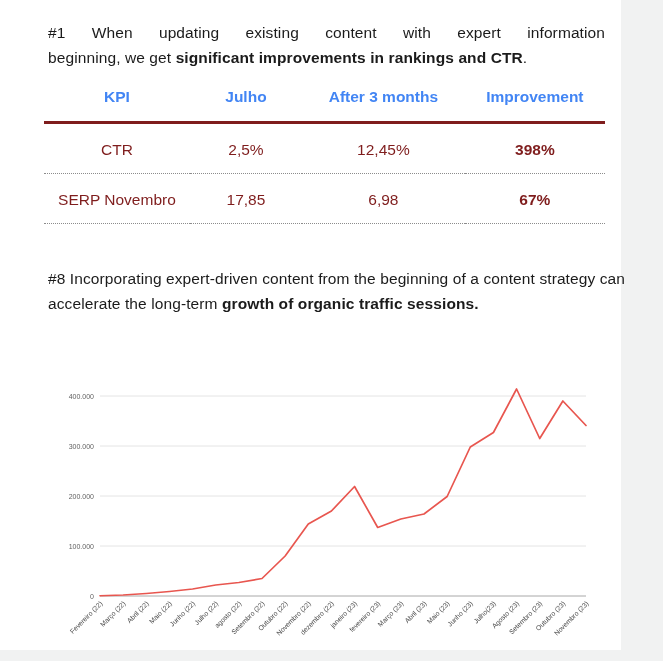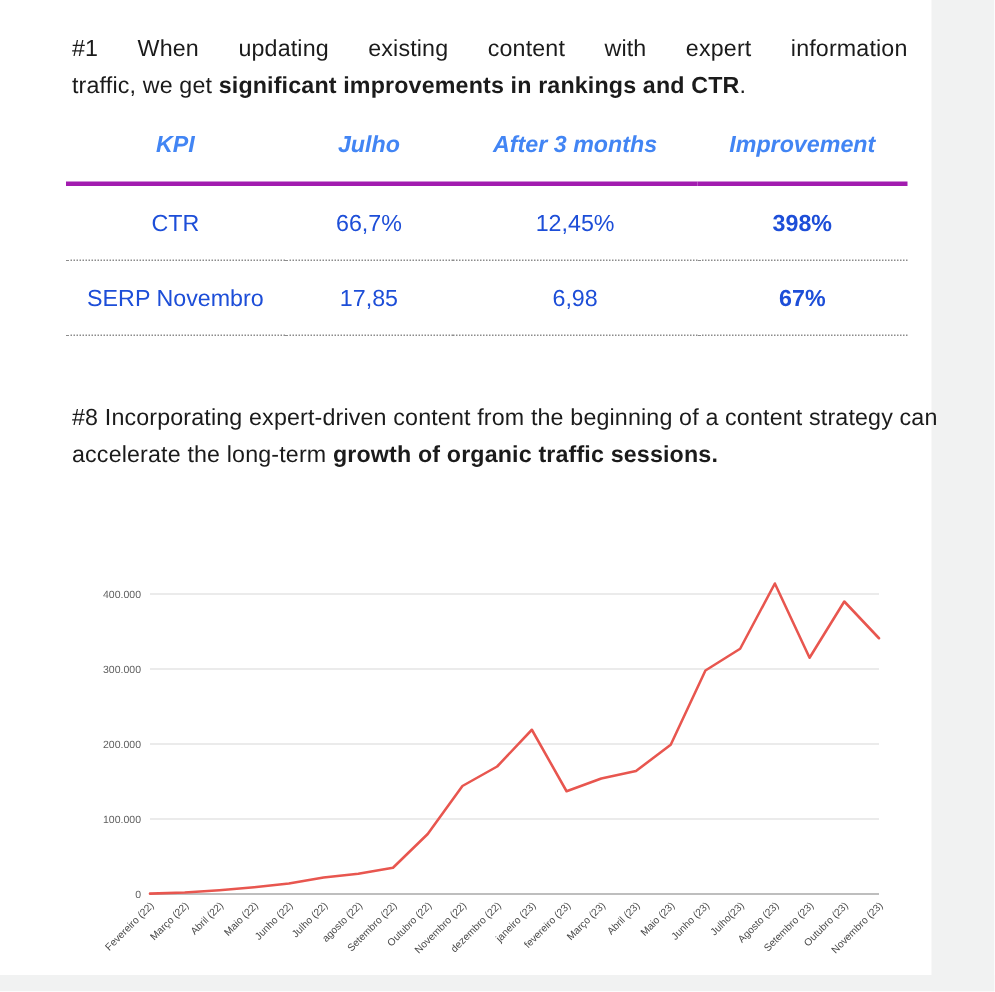--- a/index.html
+++ b/index.html
@@ -32,64 +32,63 @@
     position:absolute;
     left:44px; top:84px;
     width:561px;
     border-collapse:collapse;
   }
   table.kpi th {
     font-size:15.5px;
     font-weight:bold;
     color:#4285f4;
     padding:4px 0 15px 0;
-    border-bottom:3px solid #a21caf;
+    border-bottom:3px solid #7f1d1d;
     text-align:center;
-    font-style:italic;
   }
   table.kpi td {
     font-size:15.5px;
-    color:#1d4ed8;
+    color:#7f1d1d;
     text-align:center;
     padding:17px 0 14px 0;
     border-bottom:1.5px dotted #8c8c8c;
   }
   table.kpi td.imp { font-weight:bold; }
   .c1{width:26%;} .c2{width:20%;} .c3{width:29%;} .c4{width:25%;}
 
   #chart-wrap { position:absolute; left:55px; top:385px; width:545px; height:272px; }
   svg text { font-family:"Liberation Sans", sans-serif; }
 </style>
 </head>
 <body>
 
 <div class="margin-strip margin-right"></div>
 <div class="margin-strip margin-bottom"></div>
 
-<p class="para" id="para1"><span class="l1">#1 When updating existing content with expert information</span><span>traffic, we get </span><b>significant improvements in rankings and CTR</b><span>.</span></p>
+<p class="para" id="para1"><span class="l1">#1 When updating existing content with expert information</span><span>beginning, we get </span><b>significant improvements in rankings and CTR</b><span>.</span></p>
 
 <table class="kpi">
   <colgroup>
       <col class="c1">
       <col class="c2">
       <col class="c3">
       <col class="c4">
     </colgroup>
   <thead>
     <tr>
       <th>KPI</th>
       <th>Julho</th>
       <th>After 3 months</th>
       <th>Improvement</th>
     </tr>
   </thead>
   <tbody>
     <tr>
       <td>CTR</td>
-      <td>66,7%</td>
+      <td>2,5%</td>
       <td>12,45%</td>
       <td class="imp">398%</td>
     </tr>
     <tr>
       <td>SERP Novembro</td>
       <td>17,85</td>
       <td>6,98</td>
       <td class="imp">67%</td>
     </tr>
   </tbody>

